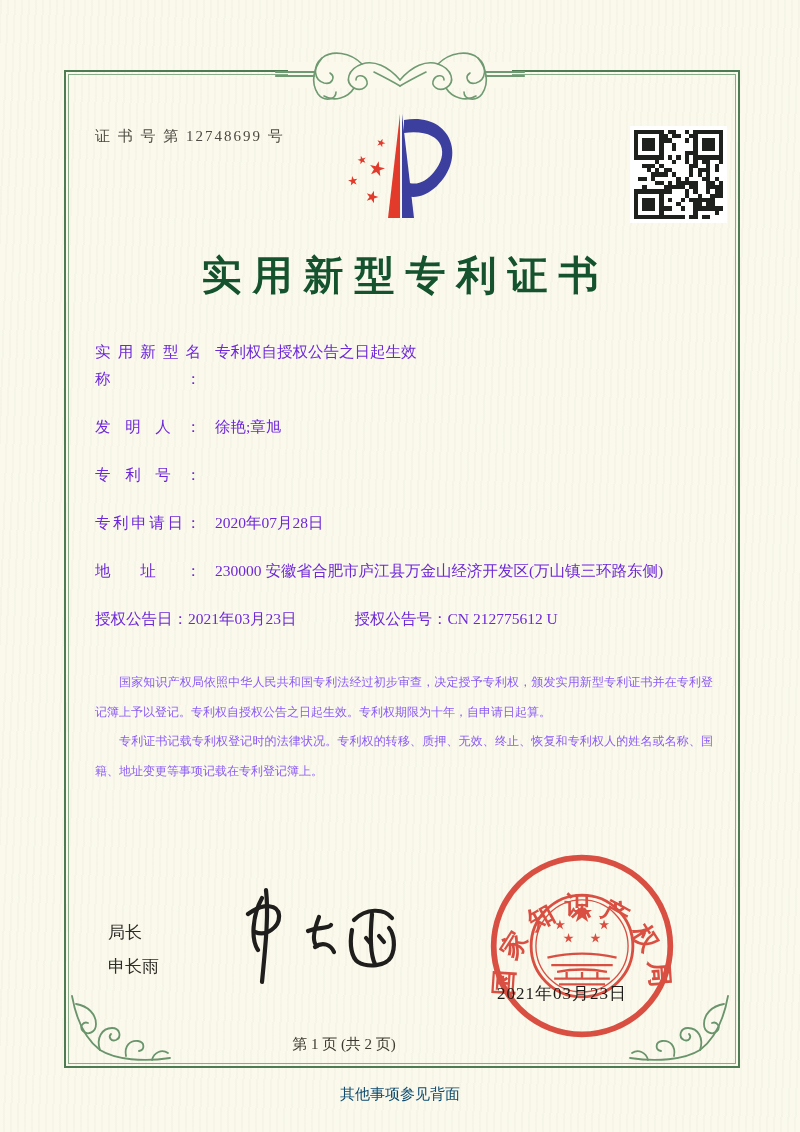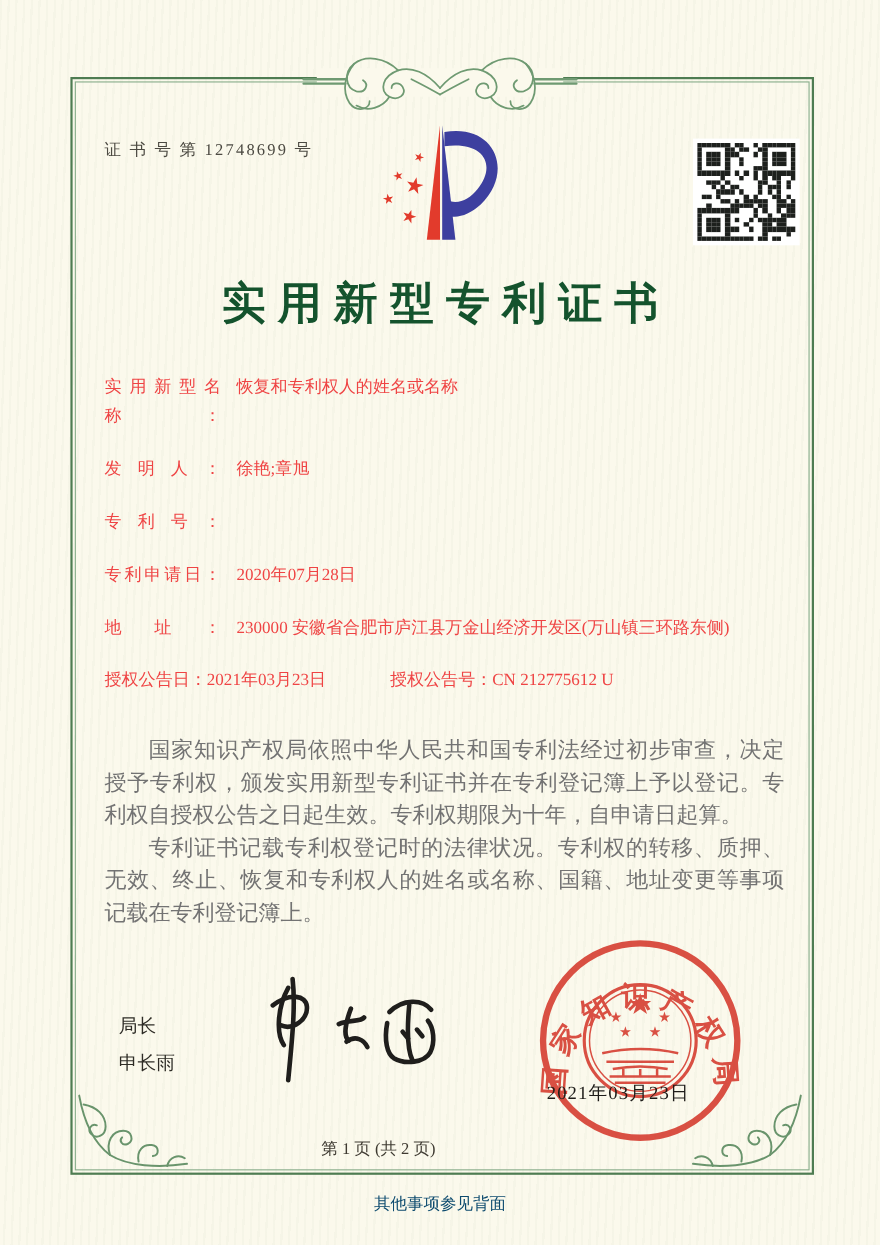--- a/index.html
+++ b/index.html
@@ -12,28 +12,28 @@
   .frame{position:absolute;left:64px;top:70px;width:672px;height:994px;border:2px solid #4e7c52;}
   .frame-inner{position:absolute;inset:2px;border:1px solid #86ac89;}
   .cert-no{position:absolute;left:95px;top:127px;font-size:15px;letter-spacing:2px;color:#4c4a42;}
   .logo{position:absolute;left:336px;top:110px;width:134px;height:118px;}
   .qr{position:absolute;left:630px;top:126px;width:97px;height:97px;background:#fff;
       display:grid;grid-template-columns:repeat(21,1fr);grid-template-rows:repeat(21,1fr);padding:4px;box-sizing:border-box;}
   .qr div{width:100%;height:100%;}
   .qr .on{background:#1d201d;}
   .title{position:absolute;left:0;top:248px;width:800px;text-align:center;
       font-size:40px;font-weight:600;letter-spacing:11px;color:#14532d;text-indent:11px;}
-  .fields{position:absolute;left:95px;top:338px;width:612px;font-size:15.5px;color:#ef4444;}
+  .fields{position:absolute;left:95px;top:338px;width:612px;font-size:15.5px;color:#6d28d9;}
   .frow{display:flex;line-height:27px;margin-bottom:21px;}
   .lbl{flex:0 0 106px;text-align:justify;text-align-last:justify;margin-right:14px;}
   .val{flex:1;max-width:452px;}
   .grant-row{display:flex;line-height:27px;margin-top:1px;}
   .grant-col2{margin-left:58px;}
-  .paras{position:absolute;left:95px;top:668px;width:618px;font-size:20px;line-height:29.5px;
-      color:#737373;text-align:justify;}
+  .paras{position:absolute;left:95px;top:668px;width:618px;font-size:12px;line-height:29.5px;
+      color:#8b5cf6;text-align:justify;}
   .paras p{margin:0;text-indent:2em;}
   .director{position:absolute;left:108px;top:916px;font-size:17px;color:#2e2c26;line-height:34px;}
   .signature{position:absolute;left:218px;top:884px;width:200px;height:105px;}
   .seal{position:absolute;left:486px;top:850px;width:192px;height:192px;opacity:.88;}
   .seal-date{position:absolute;left:497px;top:982px;font-size:17px;letter-spacing:1px;color:#1d1c19;z-index:5;}
   .page-footer{position:absolute;left:0;top:1035px;width:688px;text-align:center;font-size:15px;color:#3e3a31;}
   .back-note{position:absolute;left:0;top:1085px;width:800px;text-align:center;font-size:15px;color:#0c4a6e;}
   .flourish-top{position:absolute;left:270px;top:42px;width:260px;height:62px;}
   .corner{position:absolute;width:110px;height:78px;}
   .corner.bl{left:66px;top:990px;}
@@ -543,21 +543,21 @@
     <div></div>
     <div></div>
     <div></div>
   </div>
 
 <div class="title">实用新型专利证书</div>
 
 <div class="fields">
   <div class="frow">
     <span class="lbl">实用新型名称：</span>
-    <span class="val">恢复和专利权人的姓名或名称</span>
+    <span class="val">专利权自授权公告之日起生效</span>
   </div>
   <div class="frow">
     <span class="lbl">发明人：</span>
     <span class="val">徐艳;章旭</span>
   </div>
   <div class="frow">
     <span class="lbl">专利号：</span>
   </div>
   <div class="frow">
     <span class="lbl">专利申请日：</span>

